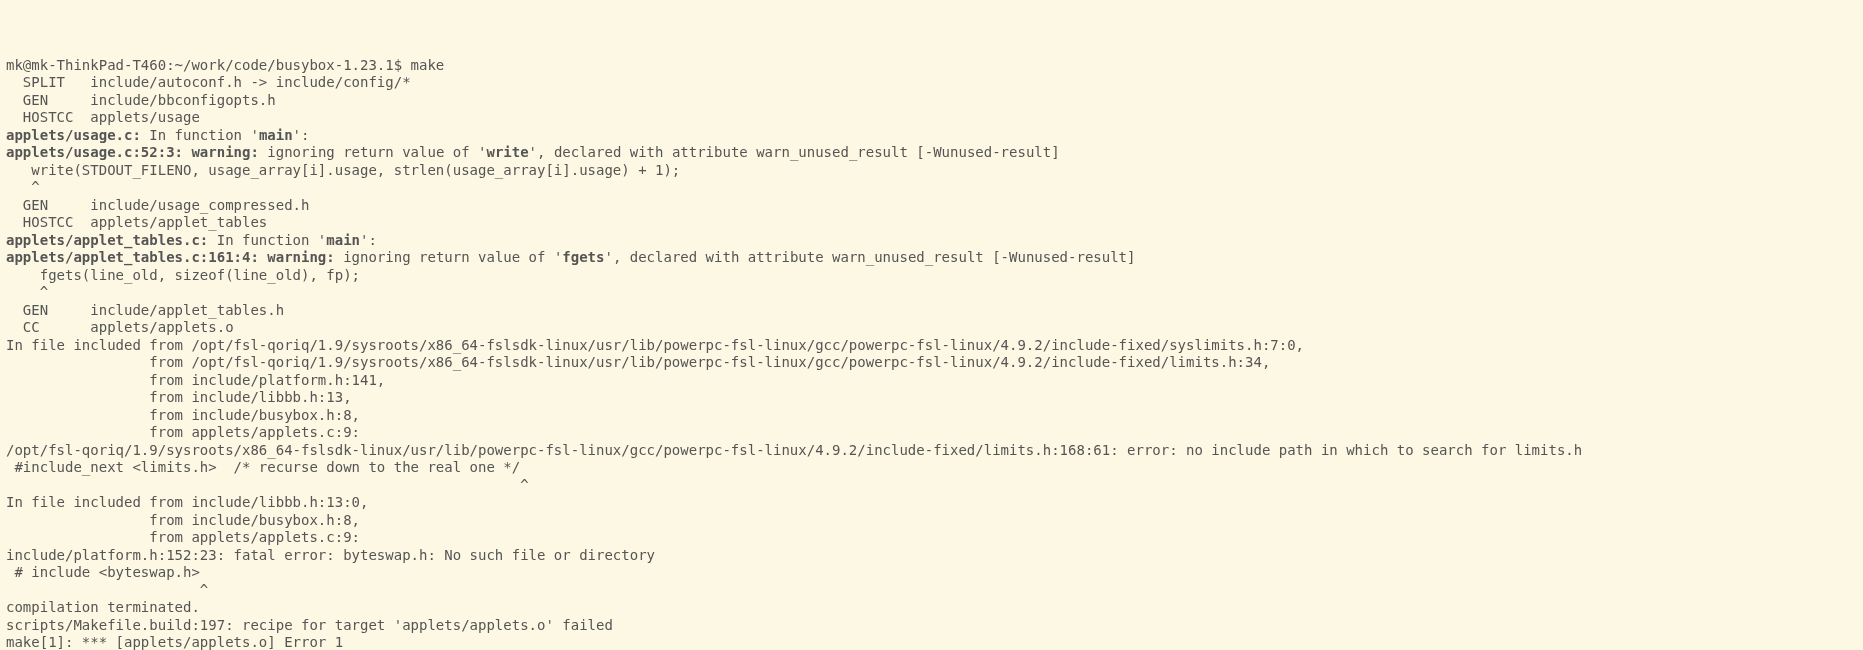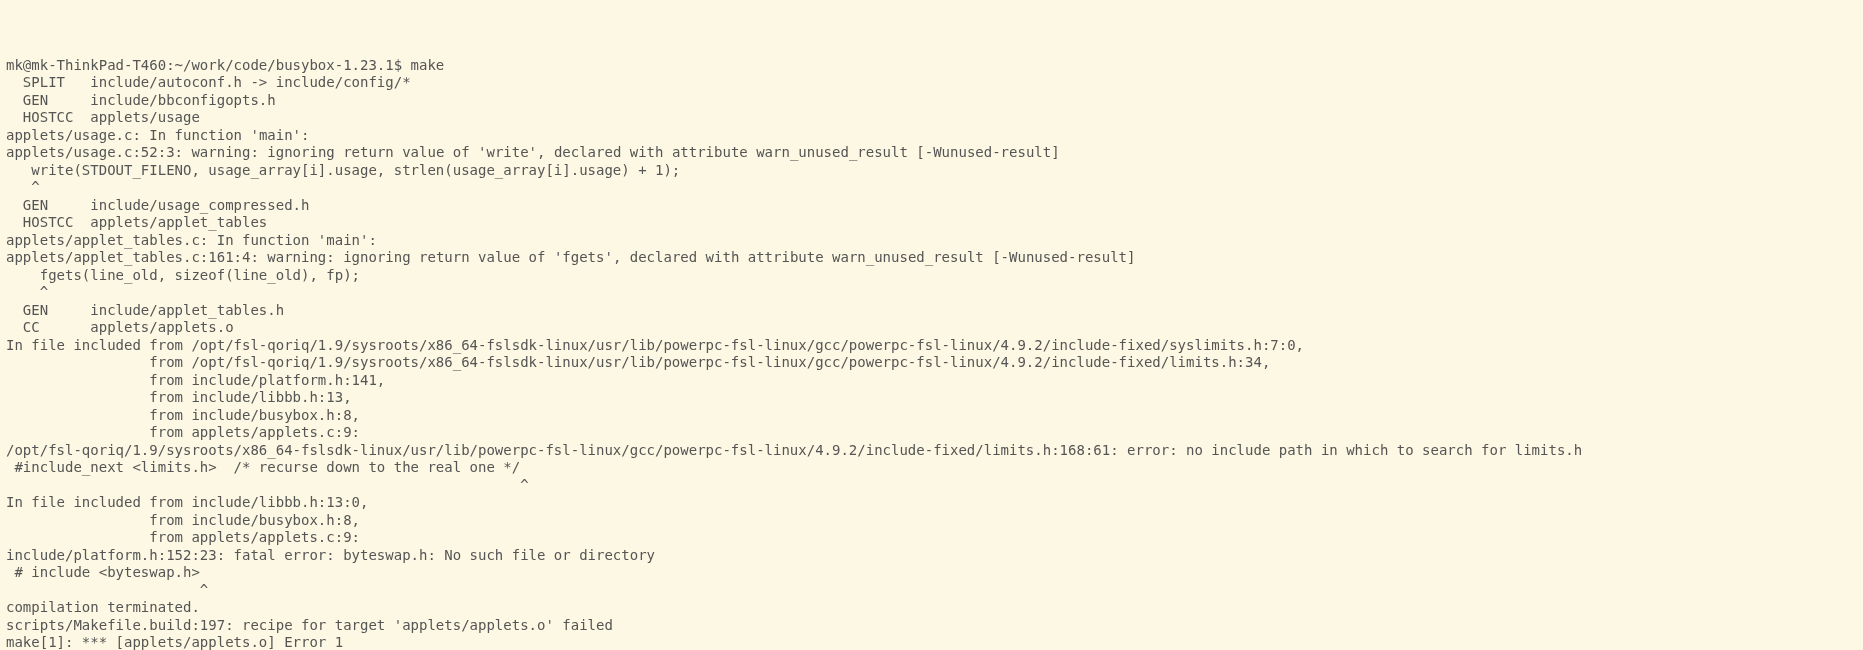--- a/index.html
+++ b/index.html
@@ -7,21 +7,21 @@
     padding: 4px 6px;
     background-color: #fcf8e3;
     font-family: "DejaVu Sans Mono", "Liberation Mono", Consolas, monospace;
     font-size: 14px;
     line-height: 1.25;
     color: #555;
     white-space: pre;
     overflow-x: hidden;
   }
   .line { display: block; }
-  .bold { font-weight: normal; }
+  .bold { font-weight: bold; }
 </style>
 </head>
 <body>
 
 
 <div id="term"><span class="line">mk@mk-ThinkPad-T460:~/work/code/busybox-1.23.1$ make</span><span class="line">  SPLIT   include/autoconf.h -&gt; include/config/*</span><span class="line">  GEN     include/bbconfigopts.h</span><span class="line">  HOSTCC  applets/usage</span><span class="line"><span class="bold">applets/usage.c:</span><span> In function '</span><span class="bold">main</span><span>':</span></span><span class="line"><span class="bold">applets/usage.c:52:3: </span><span class="bold">warning:</span><span> ignoring return value of '</span><span class="bold">write</span><span>', declared with attribute warn_unused_result [-Wunused-result]</span></span><span class="line">   write(STDOUT_FILENO, usage_array[i].usage, strlen(usage_array[i].usage) + 1);</span><span class="line">   ^</span><span class="line">  GEN     include/usage_compressed.h</span><span class="line">  HOSTCC  applets/applet_tables</span><span class="line"><span class="bold">applets/applet_tables.c:</span><span> In function '</span><span class="bold">main</span><span>':</span></span><span class="line"><span class="bold">applets/applet_tables.c:161:4: </span><span class="bold">warning:</span><span> ignoring return value of '</span><span class="bold">fgets</span><span>', declared with attribute warn_unused_result [-Wunused-result]</span></span><span class="line">    fgets(line_old, sizeof(line_old), fp);</span><span class="line">    ^</span><span class="line">  GEN     include/applet_tables.h</span><span class="line">  CC      applets/applets.o</span><span class="line">In file included from /opt/fsl-qoriq/1.9/sysroots/x86_64-fslsdk-linux/usr/lib/powerpc-fsl-linux/gcc/powerpc-fsl-linux/4.9.2/include-fixed/syslimits.h:7:0,</span><span class="line">                 from /opt/fsl-qoriq/1.9/sysroots/x86_64-fslsdk-linux/usr/lib/powerpc-fsl-linux/gcc/powerpc-fsl-linux/4.9.2/include-fixed/limits.h:34,</span><span class="line">                 from include/platform.h:141,</span><span class="line">                 from include/libbb.h:13,</span><span class="line">                 from include/busybox.h:8,</span><span class="line">                 from applets/applets.c:9:</span><span class="line">/opt/fsl-qoriq/1.9/sysroots/x86_64-fslsdk-linux/usr/lib/powerpc-fsl-linux/gcc/powerpc-fsl-linux/4.9.2/include-fixed/limits.h:168:61: error: no include path in which to search for limits.h</span><span class="line"> #include_next &lt;limits.h&gt;  /* recurse down to the real one */</span><span class="line">                                                             ^</span><span class="line">In file included from include/libbb.h:13:0,</span><span class="line">                 from include/busybox.h:8,</span><span class="line">                 from applets/applets.c:9:</span><span class="line">include/platform.h:152:23: fatal error: byteswap.h: No such file or directory</span><span class="line"> # include &lt;byteswap.h&gt;</span><span class="line">                       ^</span><span class="line">compilation terminated.</span><span class="line">scripts/Makefile.build:197: recipe for target 'applets/applets.o' failed</span><span class="line">make[1]: *** [applets/applets.o] Error 1</span></div>
 
 
 
 </body></html>

